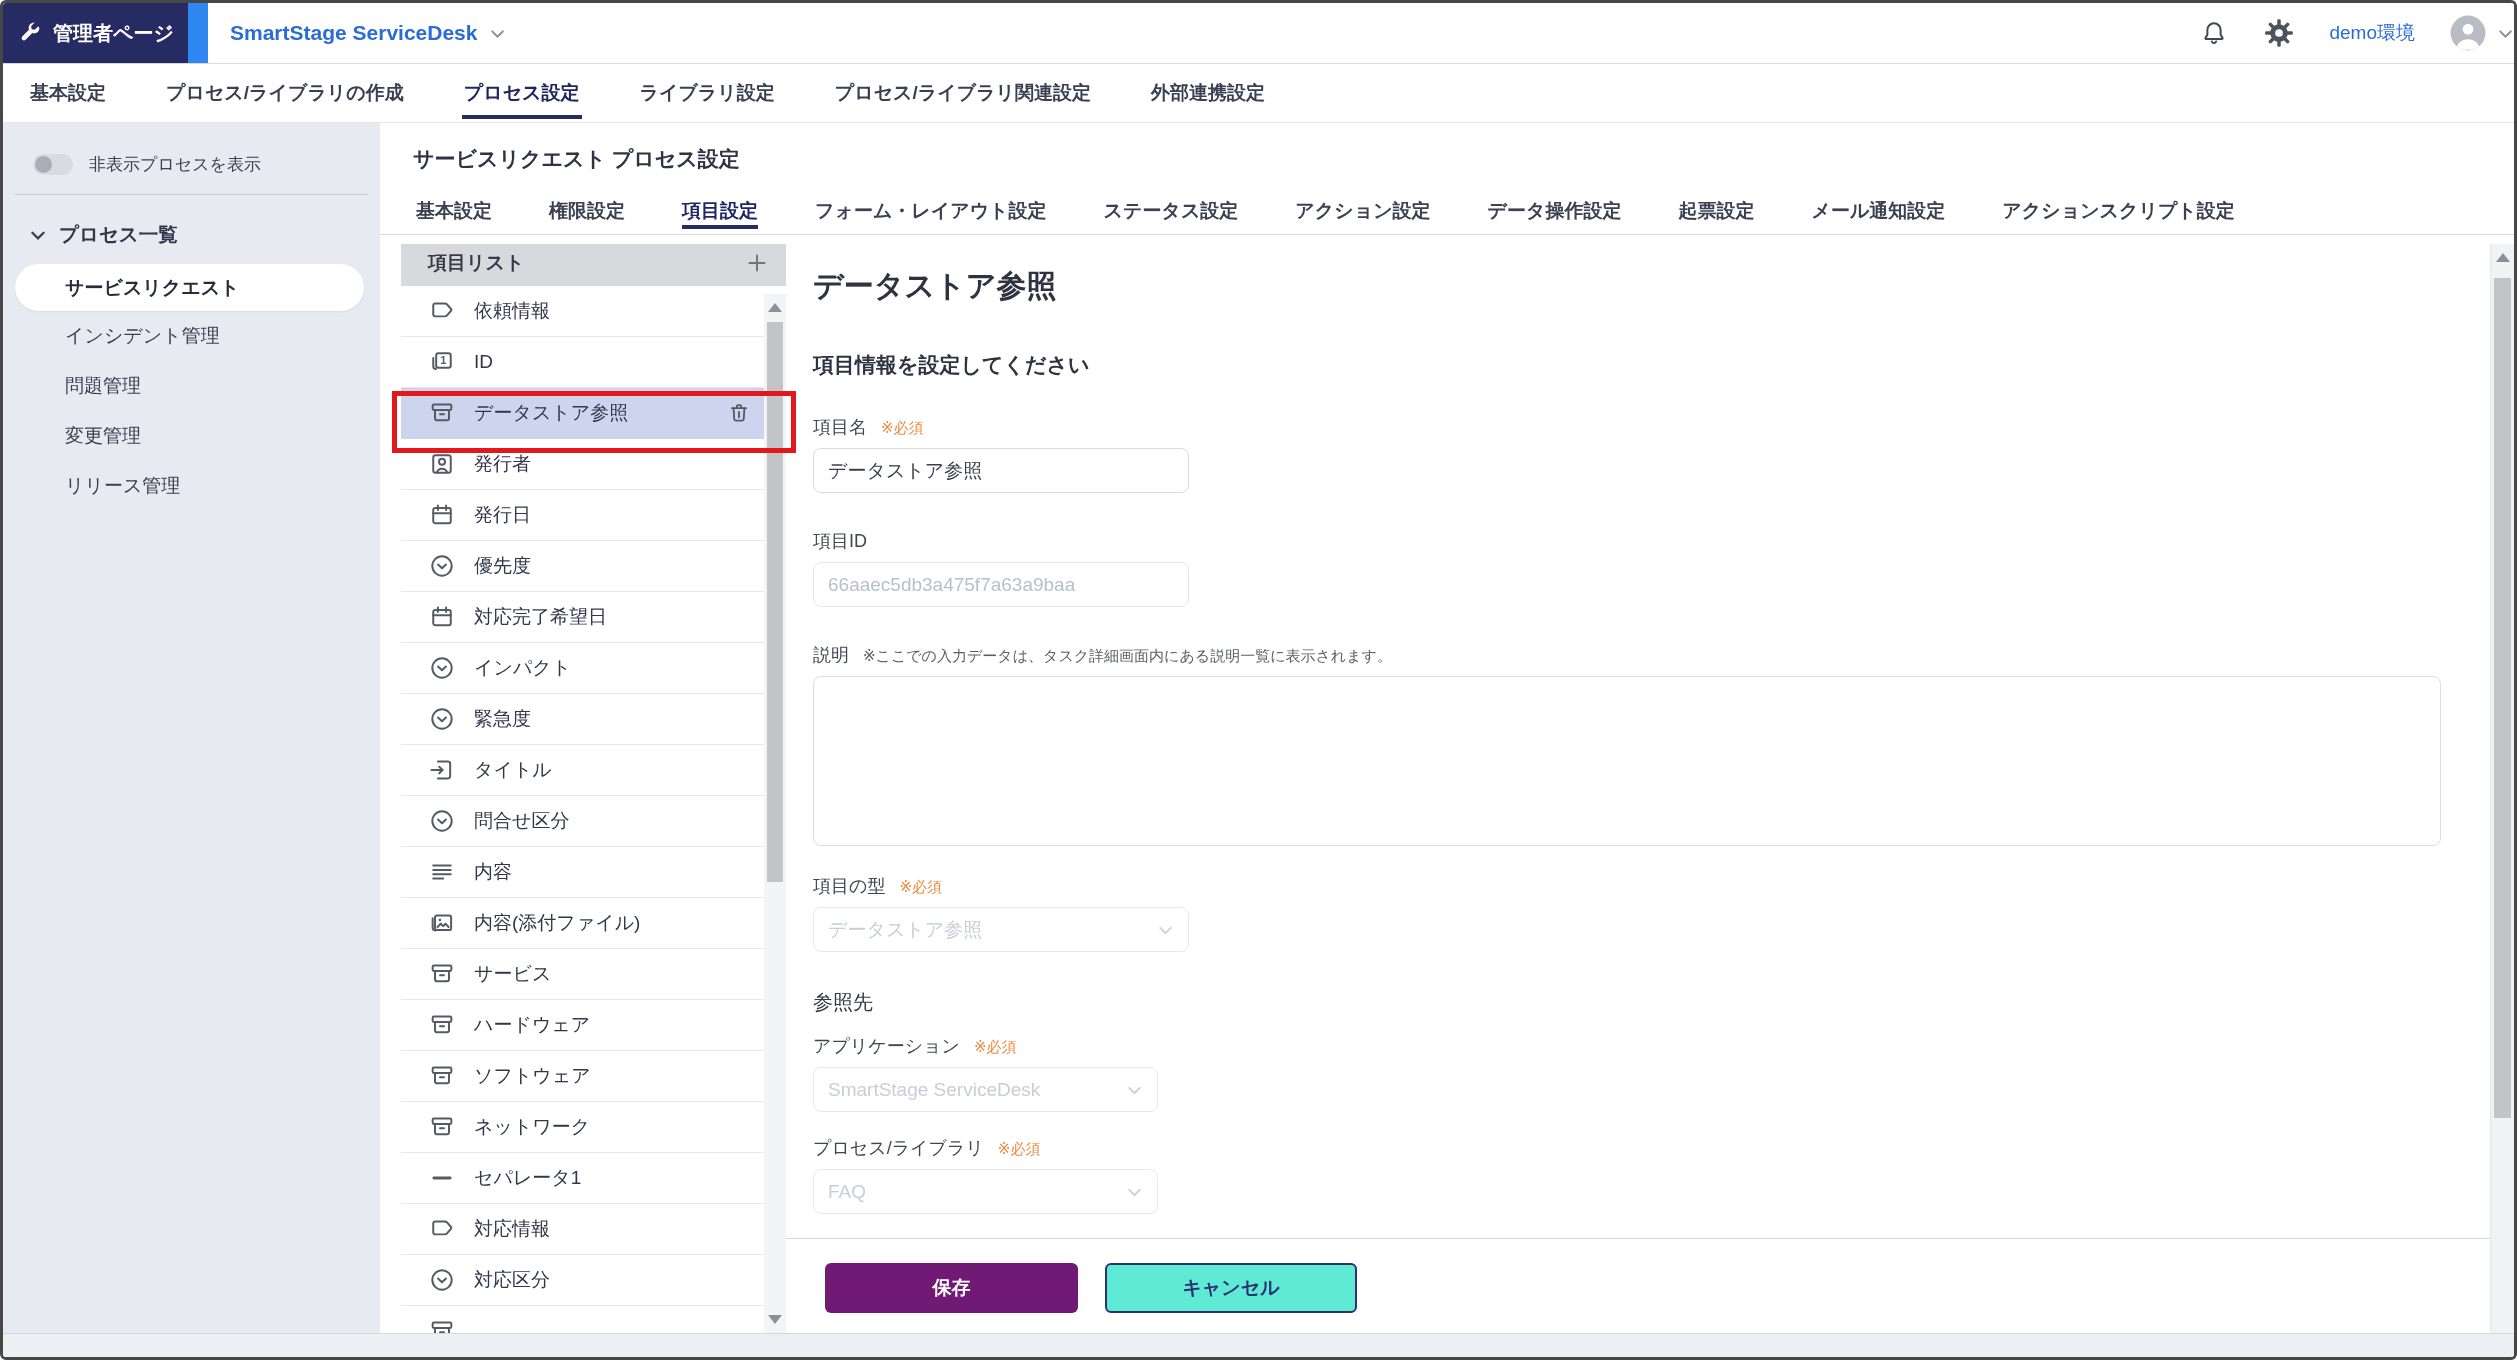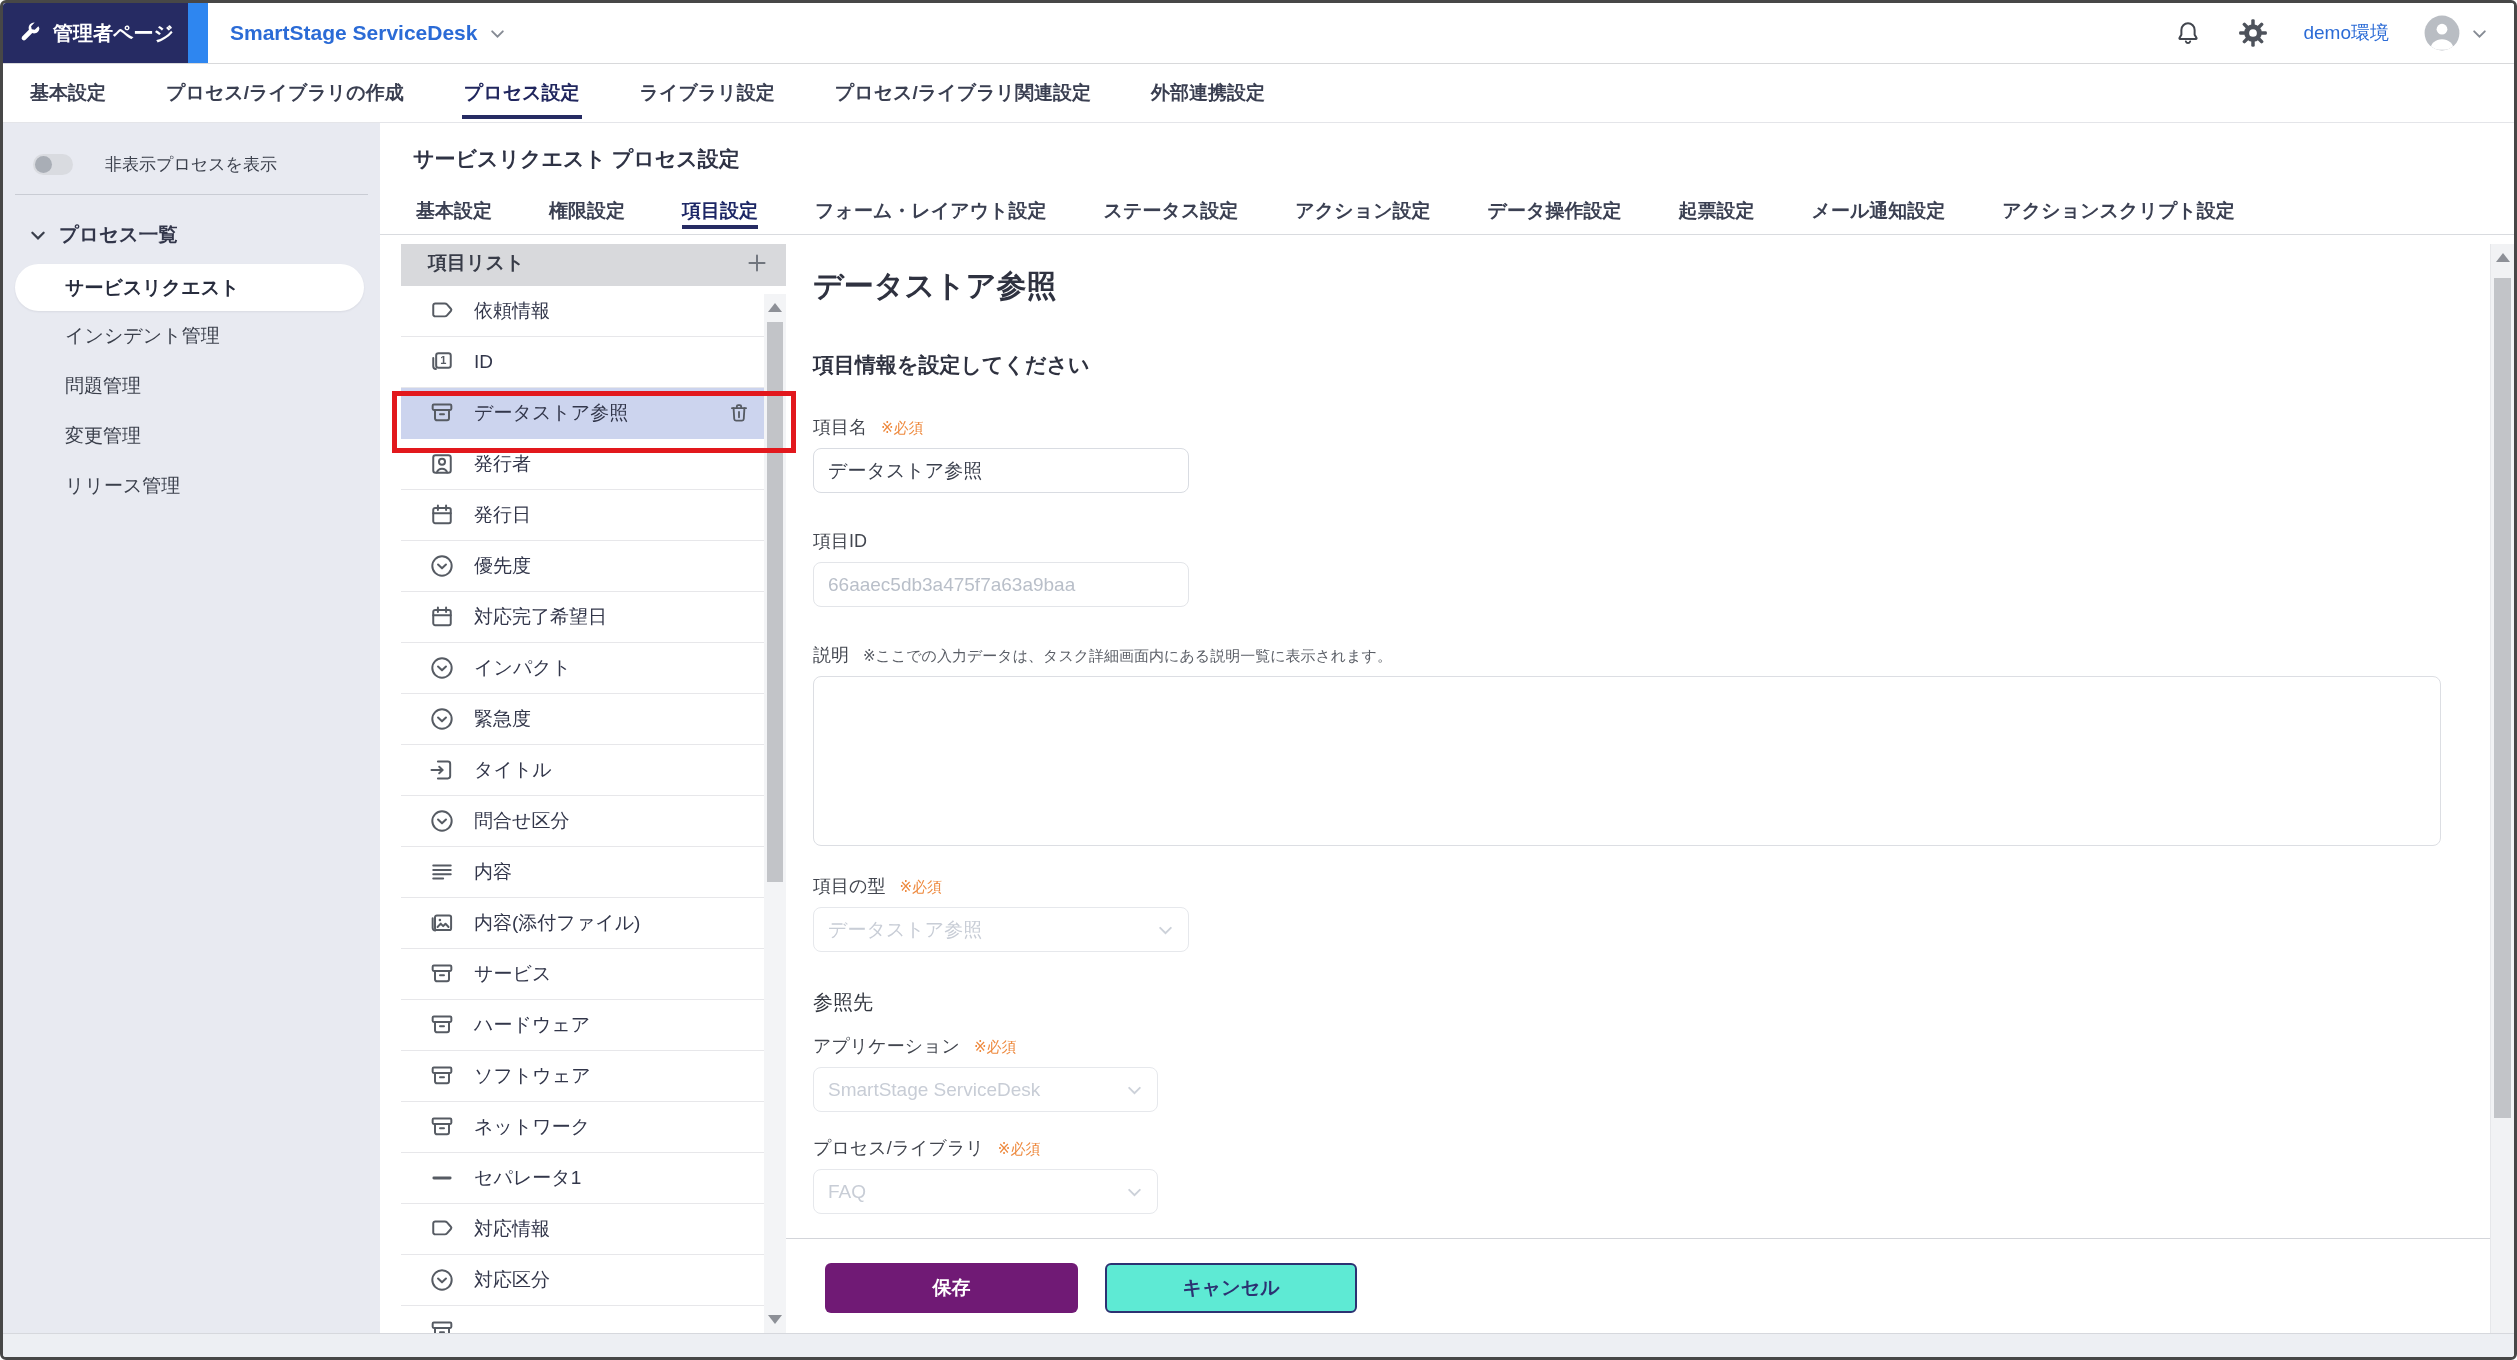--- a/index.html
+++ b/index.html
@@ -9,35 +9,35 @@
   .screen { position:relative; width:2517px; height:1360px; border:3px solid #474747;
             border-radius:6px; overflow:hidden; background:#fff; }
 
   
   .topbar { position:absolute; top:0; left:0; right:0; height:61px; background:#fff;
             border-bottom:1px solid #d8d9db; display:flex; align-items:center; }
   .admin-badge { width:185px; height:100%; background:#262b63; color:#fff; display:flex;
                  align-items:center; justify-content:center; gap:10px; font-size:20px; font-weight:700; }
   .accent-strip { width:20px; height:100%; background:#2e86f0; }
   .brand { margin-left:22px; font-size:21px; font-weight:700; color:#2b6bd6; display:flex; align-items:center; gap:12px; }
-  .topbar-right { margin-left:auto; display:flex; align-items:center; gap:34px; padding-right:26px; }
+  .topbar-right { margin-left:auto; display:flex; align-items:center; gap:34px; }
   .env-label { font-size:19px; color:#2b6bd6; }
   .avatar-wrap { display:flex; align-items:center; gap:10px; }
 
   
   .navtabs { position:absolute; top:61px; left:0; right:0; height:59px; background:#fff;
              display:flex; align-items:center; gap:60px; padding-left:27px; border-bottom:1px solid #e4e5e9; }
   .gtab { position:relative; font-size:19px; font-weight:700; color:#3a3f51; height:100%;
           display:flex; align-items:center; cursor:pointer; }
   .gtab.active { color:#20265e; }
   .gtab.active::after { content:""; position:absolute; left:-2px; right:-2px; bottom:3px; height:4px; background:#262b63; }
 
   
   .sidebar { position:absolute; top:120px; left:0; width:377px; bottom:24px; background:#e8eaf1; }
-  .toggle-row { display:flex; align-items:center; gap:32px; margin:30px 0 0 30px; }
+  .toggle-row { display:flex; align-items:center; gap:16px; margin:30px 0 0 30px; }
   .toggle { position:relative; width:40px; height:21px; border-radius:11px; background:#d9dbe0; flex:0 0 auto; }
   .toggle .knob { position:absolute; left:2px; top:2px; width:17px; height:17px; border-radius:50%; background:#a9aeb6; }
   .toggle-label { font-size:17px; color:#3c414d; }
   .side-divider { height:1px; background:#c9ccd4; margin:18px 12px 0 12px; }
   .side-section { display:flex; align-items:center; gap:12px; margin:26px 0 0 26px;
                   font-size:19.5px; font-weight:700; color:#32364a; }
   .proc-list { margin-top:16px; }
   .proc-item { height:50px; display:flex; align-items:center; padding-left:62px; font-size:19px; color:#3a3f4b; cursor:pointer; }
   .proc-item.active { background:#fff; border-radius:24px; margin:0 16px 0 12px; height:47px;
                       padding-left:50px; font-weight:700; color:#272c3d; box-shadow:0 1px 2px rgba(40,44,70,.08); }

